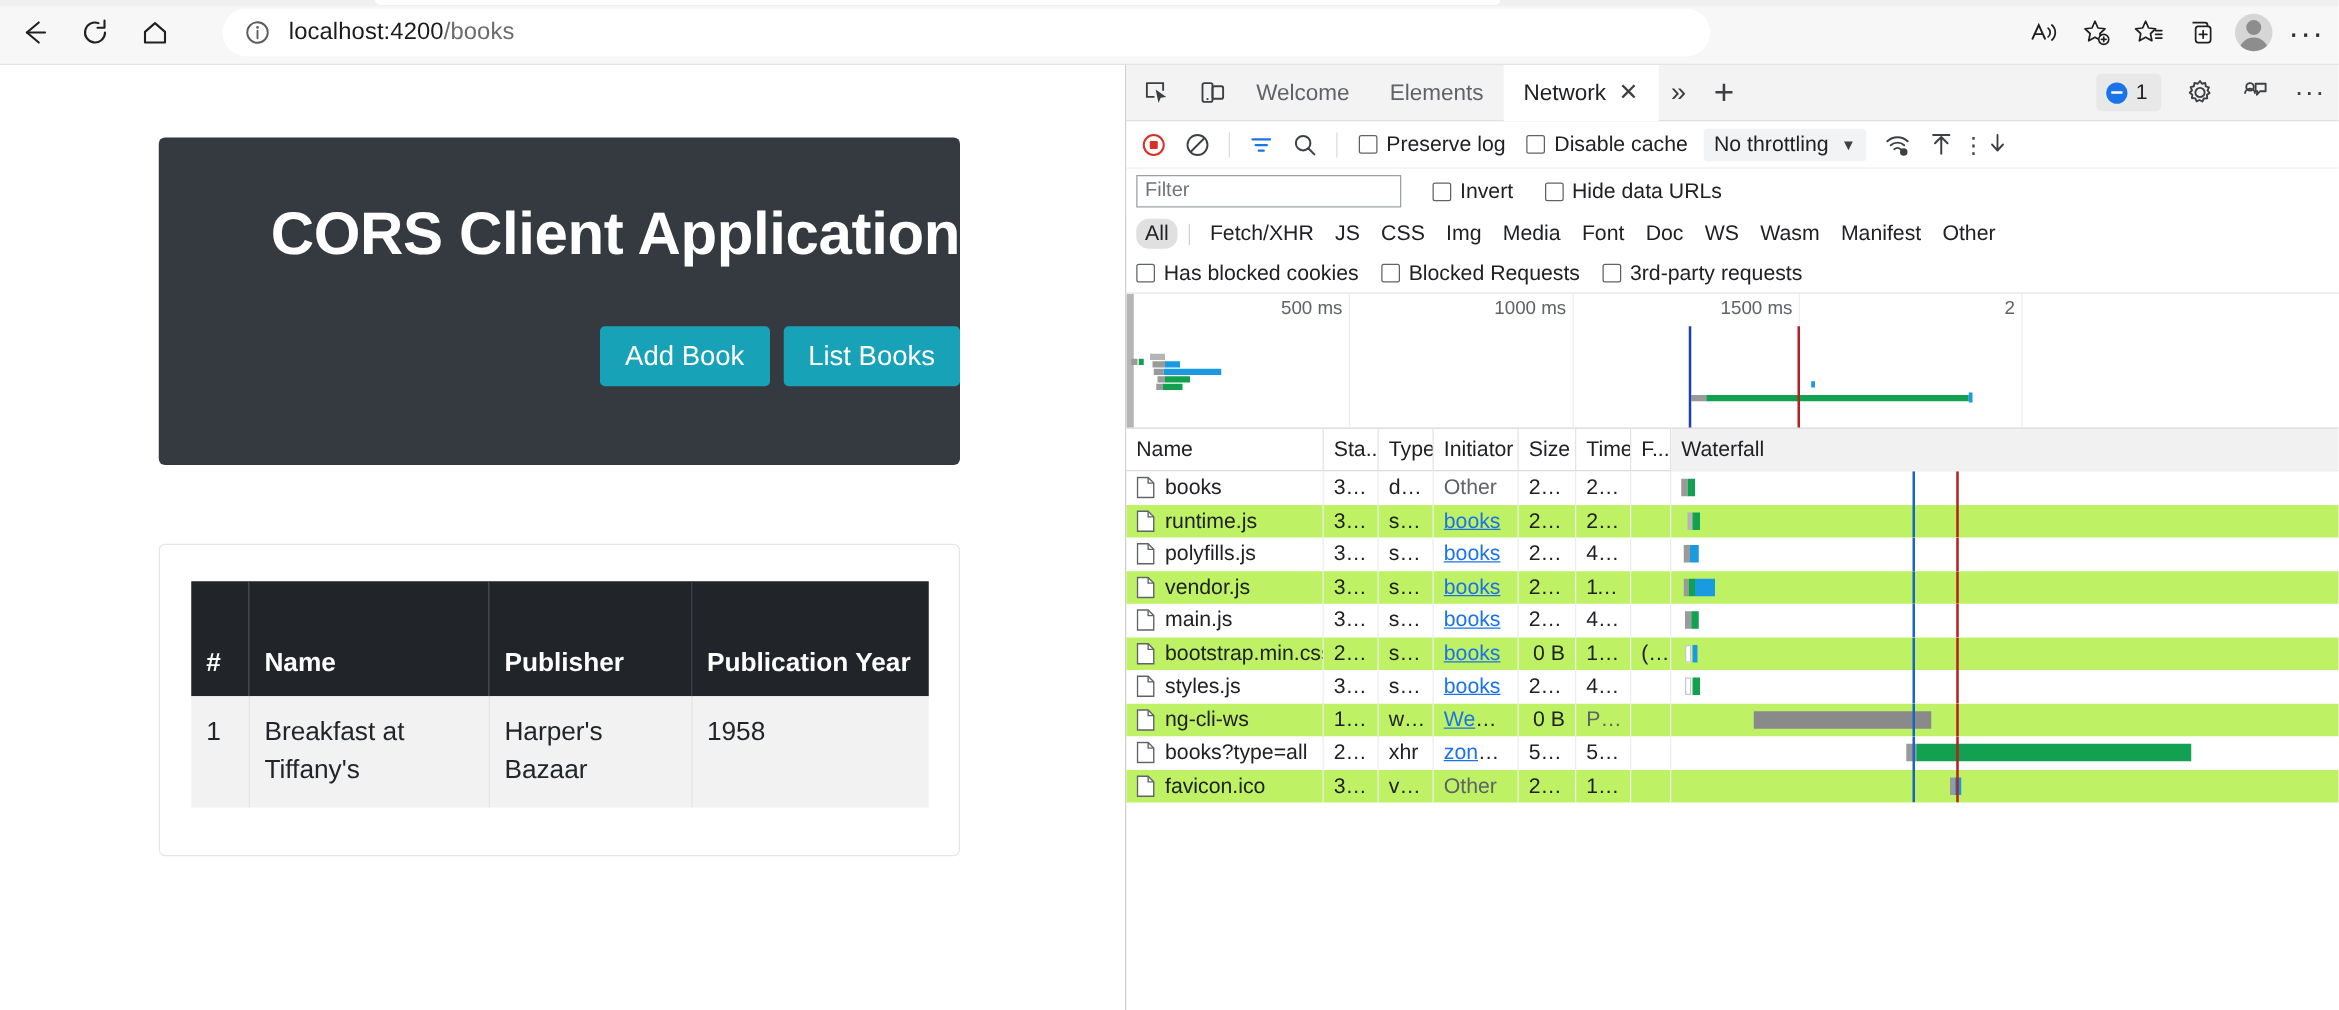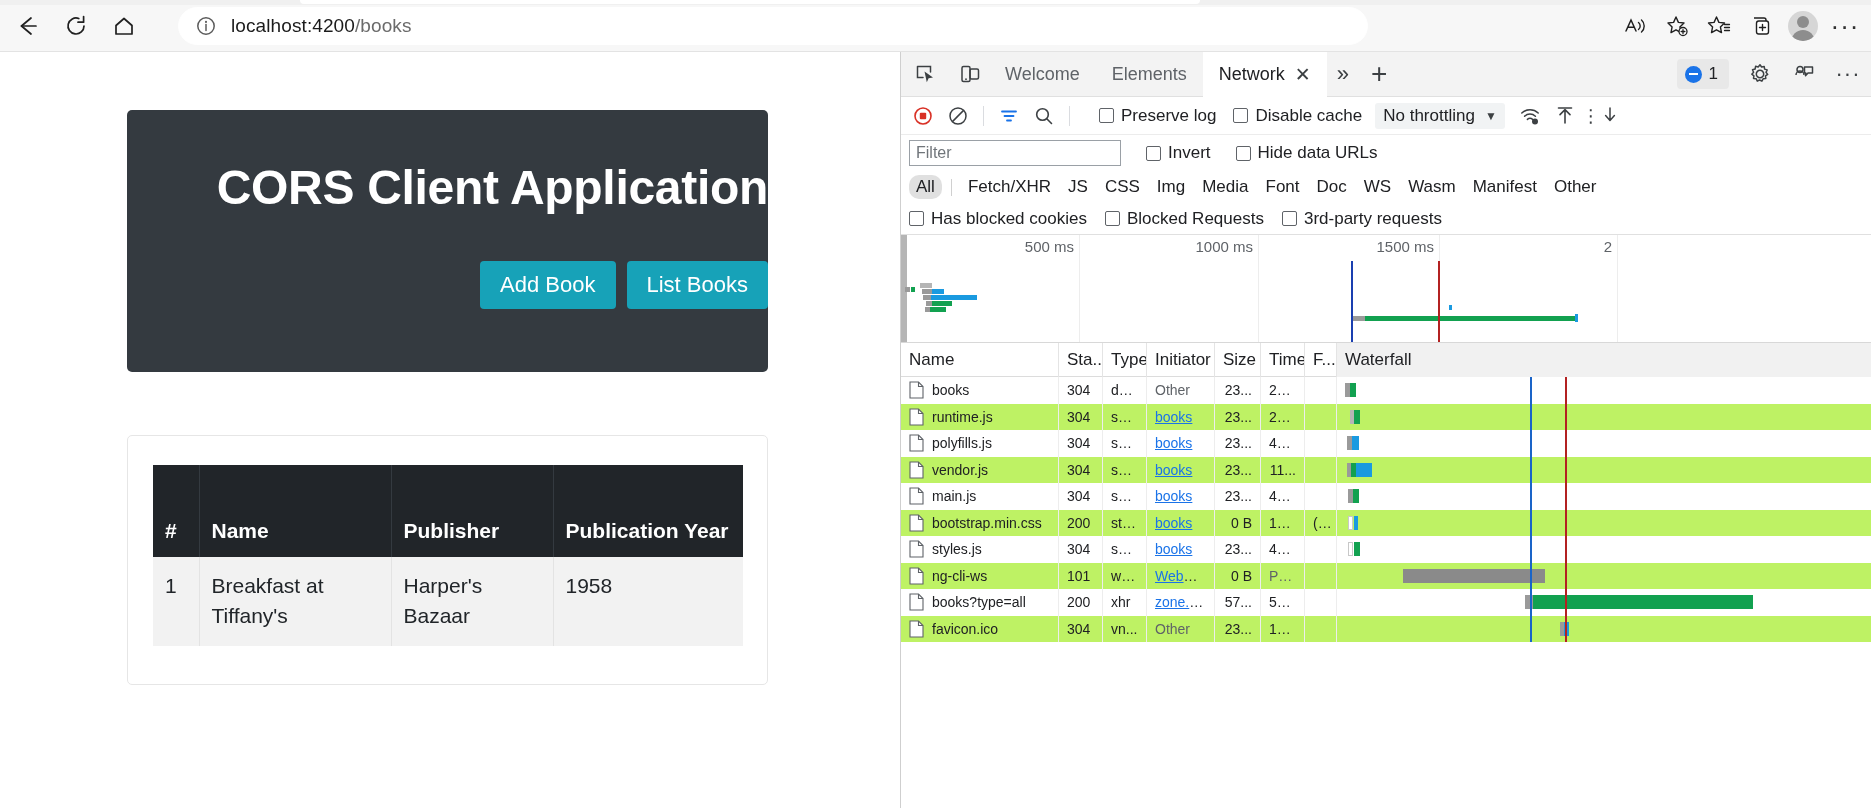--- a/index.html
+++ b/index.html
@@ -229,21 +229,21 @@
 
   .dt-reqheader {
     display: flex; height: 34px; align-items: center;
     border-bottom: 1px solid #dcdcdc; background: #fff;
     font-size: 17px; color: #202124;
   }
   .rh { padding: 0 8px; border-right: 1px solid #e4e4e4; height: 34px; line-height: 34px;
         overflow: hidden; white-space: nowrap; }
   .rh.wf { background: #f1f1f1; border-right: none; flex: 1; }
 
-  .req-row { display: flex; height: 26.5px; align-items: center; font-size: 14px; }
+  .req-row { display: flex; height: 26.5px; align-items: center; font-size: 17px; }
   .req-row.odd { background: #bef264; }
   .rc { padding: 0 8px; height: 26.5px; line-height: 26.5px;
         border-right: 1px solid #ededed; overflow: hidden; white-space: nowrap;
         text-overflow: ellipsis; }
   .rc.name { display: flex; align-items: center; gap: 8px; }
   .rc.num { text-align: right; }
   .rc.wf { border-right: none; flex: 1; position: relative; }
   .link { color: #1a73e8; text-decoration: underline; cursor: pointer; }
   .muted { color: #5f6368; }
   .file-ico { width: 15px; height: 18px; flex: none; }
@@ -438,21 +438,21 @@
           <path d="M4 6.5 L18 6.5 M6.5 11 L15.5 11 M9 15.5 L13 15.5" stroke="#1a73e8" stroke-width="1.8" stroke-linecap="round"></path>
         </svg>
       </div>
       <div class="tb-btn">
         <svg width="22" height="22" viewBox="0 0 22 22">
           <circle cx="9.5" cy="9.5" r="5.8" fill="none" stroke="#3c4043" stroke-width="1.6"></circle>
           <path d="M13.8 13.8 L18.5 18.5" stroke="#3c4043" stroke-width="1.6" stroke-linecap="round"></path>
         </svg>
       </div>
       <div class="tb-sep"></div>
-      <div class="cb-wrap" style="margin-left:20px;text-align:center;">
+      <div class="cb-wrap" style="margin-left:8px;text-align:center;">
         <span class="cbox"></span>
         <span class="cb-label">Preserve log</span>
       </div>
       <div class="cb-wrap" style="margin-left:14px;">
         <span class="cbox"></span>
         <span class="cb-label">Disable cache</span>
       </div>
       <div class="throttle">
         <span class="cb-label">No throttling</span>
         <span class="throttle-caret">▼</span>

